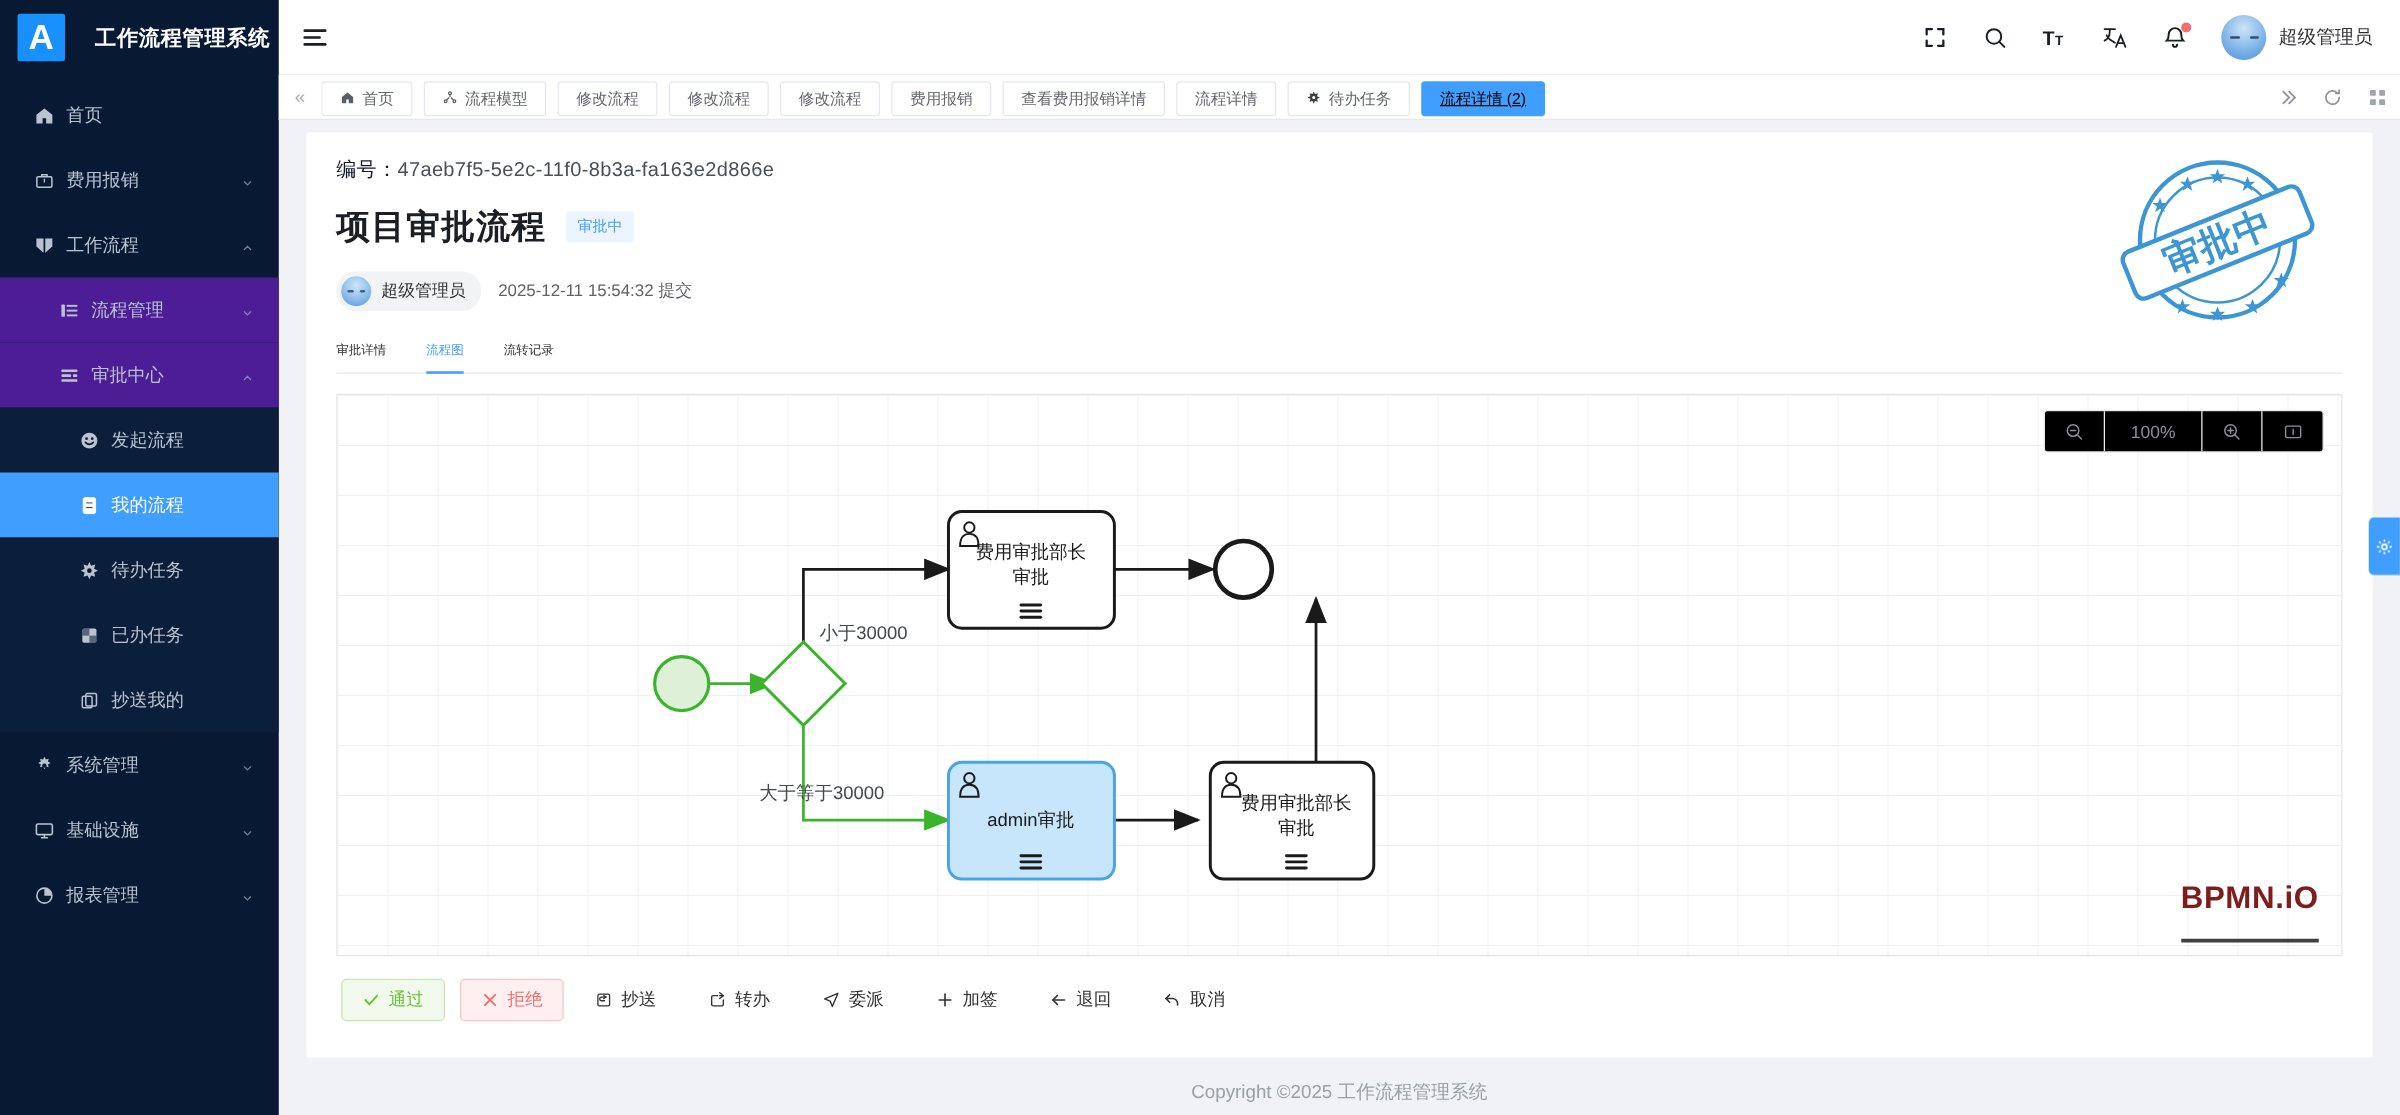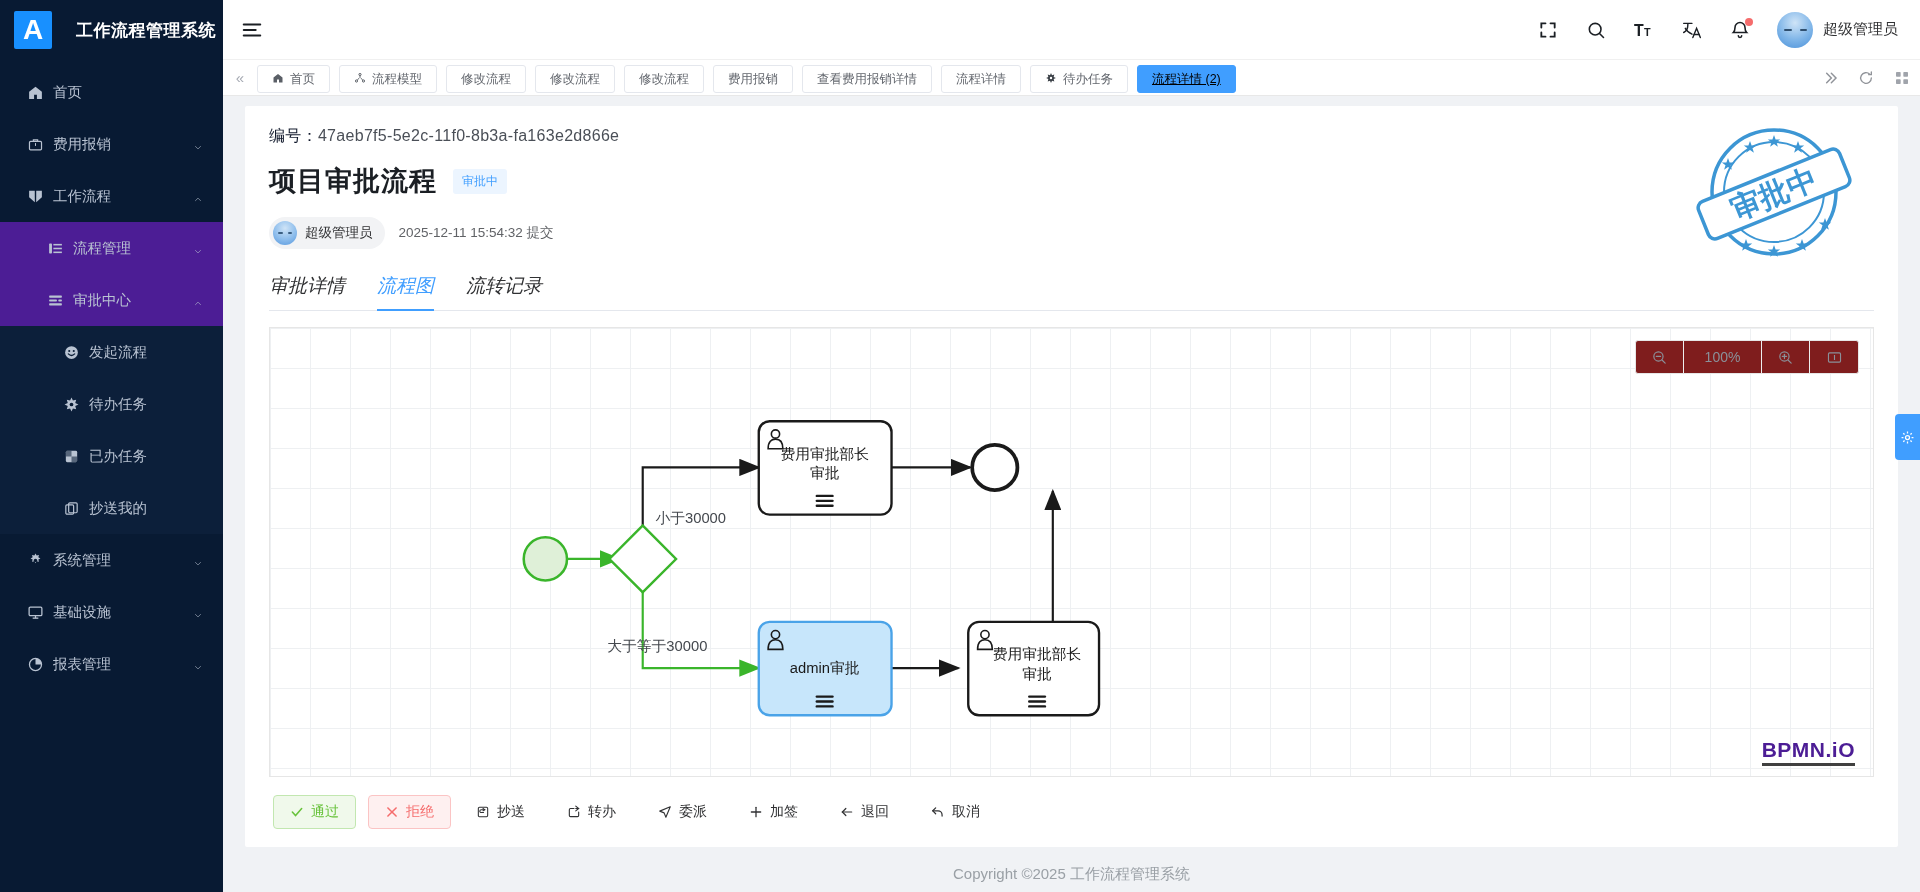--- a/index.html
+++ b/index.html
@@ -109,51 +109,51 @@
   }
   .sub-avatar::before, .sub-avatar::after { content:""; position:absolute; height:1.5px; background:#3b5f82; border-radius:2px; top:11px; }
   .sub-avatar::before { width: 5px; left: 5px; }
   .sub-avatar::after { width: 4px; right: 5px; }
   .sub-name { font-size: 13.5px; color: #303133; }
   .sub-time { font-size: 13.5px; color: #606266; }
 
   .stamp { position: absolute; right: 44px; top: 6px; width: 160px; height: 160px; }
 
   .dtabs { display: flex; gap: 32px; margin-top: 24px; border-bottom: 1px solid #e4e7ed; }
-  .dtab { font-size: 19px; color: #303133; padding-bottom: 11px; cursor: pointer; position: relative; font-style: italic; }
+  .dtab { font-size: 10px; color: #303133; padding-bottom: 11px; cursor: pointer; position: relative; }
   .dtab.active { color: #409EFF; }
   .dtab.active::after { content: ""; position: absolute; left: 0; right: 0; bottom: -1px; height: 2px; background: #409EFF; }
 
   .canvas-wrap {
     margin-top: 16px; height: 450px; border: 1px solid #e6e6e6;
     position: relative; overflow: hidden; background: #fff;
   }
   .grid {
     position: absolute; inset: 0;
     background-image:
       linear-gradient(to right, #eef0f2 1px, transparent 1px),
       linear-gradient(to bottom, #eef0f2 1px, transparent 1px);
     background-size: 40px 40px;
   }
   .zoomctl {
     position: absolute; right: 14px; top: 12px; display: flex;
-    background: #7f1d1d; border: 1px solid #e6e6e6; border-radius: 3px; z-index: 5;
+    background: #000000; border: 1px solid #e6e6e6; border-radius: 3px; z-index: 5;
   }
   .zoomctl > div {
     height: 32px; display: flex; align-items: center; justify-content: center;
     border-right: 1px solid #eee; color: #8a9099; cursor: pointer; font-size: 14px;
   }
   .zoomctl > div:last-child { border-right: none; }
   .zb { width: 48px; }
   .zlabel { width: 78px; color: #5a5f66; }
   .bpmnio {
     position: absolute; right: 18px; bottom: 10px; z-index: 4;
     font-family: "Liberation Sans", sans-serif; font-weight: bold;
-    font-size: 21px; color: #4c1d95; letter-spacing: .5px;
-    border-bottom: 3px solid #404040; padding-bottom: 1px;
+    font-size: 25px; color: #7f1d1d; letter-spacing: .5px;
+    border-bottom: 3px solid #404040; padding-bottom: 18px;
   }
 
   .footer-actions {
     display: flex; align-items: center; gap: 0; padding: 18px 0 18px 4px;
   }
   .btn {
     height: 34px; display: inline-flex; align-items: center; gap: 7px;
     padding: 0 16px; border-radius: 4px; font-size: 14px; cursor: pointer;
     border: 1px solid transparent;
   }
@@ -244,20 +244,30 @@
         <div class="mi lvl3">
           <span class="ic">
             <svg viewBox="0 0 24 24">
               <circle cx="12" cy="12" r="9" fill="#b9c3d2"></circle>
               <circle cx="8.8" cy="9.8" r="1.5" fill="#081A33"></circle>
               <circle cx="15.2" cy="9.8" r="1.5" fill="#081A33"></circle>
               <path d="M7.5 14 Q12 18.5 16.5 14" fill="none" stroke="#081A33" stroke-width="1.8" stroke-linecap="round"></path>
             </svg>
           </span>
           <span>发起流程</span>
+        </div>
+        <div class="mi lvl3 active">
+          <span class="ic">
+            <svg viewBox="0 0 24 24">
+              <rect x="5" y="3" width="14" height="18" rx="2" fill="#ffffff"></rect>
+              <rect x="8" y="8" width="8" height="2" fill="#081A33"></rect>
+              <rect x="8" y="13" width="8" height="2" fill="#081A33"></rect>
+            </svg>
+          </span>
+          <span>我的流程</span>
         </div>
         <div class="mi lvl3">
           <span class="ic">
             <svg viewBox="0 0 24 24">
               <path d="M12 2.2 L14 6.5 L18.6 5.2 L17.3 9.8 L21.8 12 L17.3 14.2 L18.6 18.8 L14 17.5 L12 21.8 L10 17.5 L5.4 18.8 L6.7 14.2 L2.2 12 L6.7 9.8 L5.4 5.2 L10 6.5 Z" fill="#b9c3d2"></path>
               <circle cx="12" cy="12" r="2.6" fill="#081A33"></circle>
             </svg>
           </span>
           <span>待办任务</span>
         </div>

